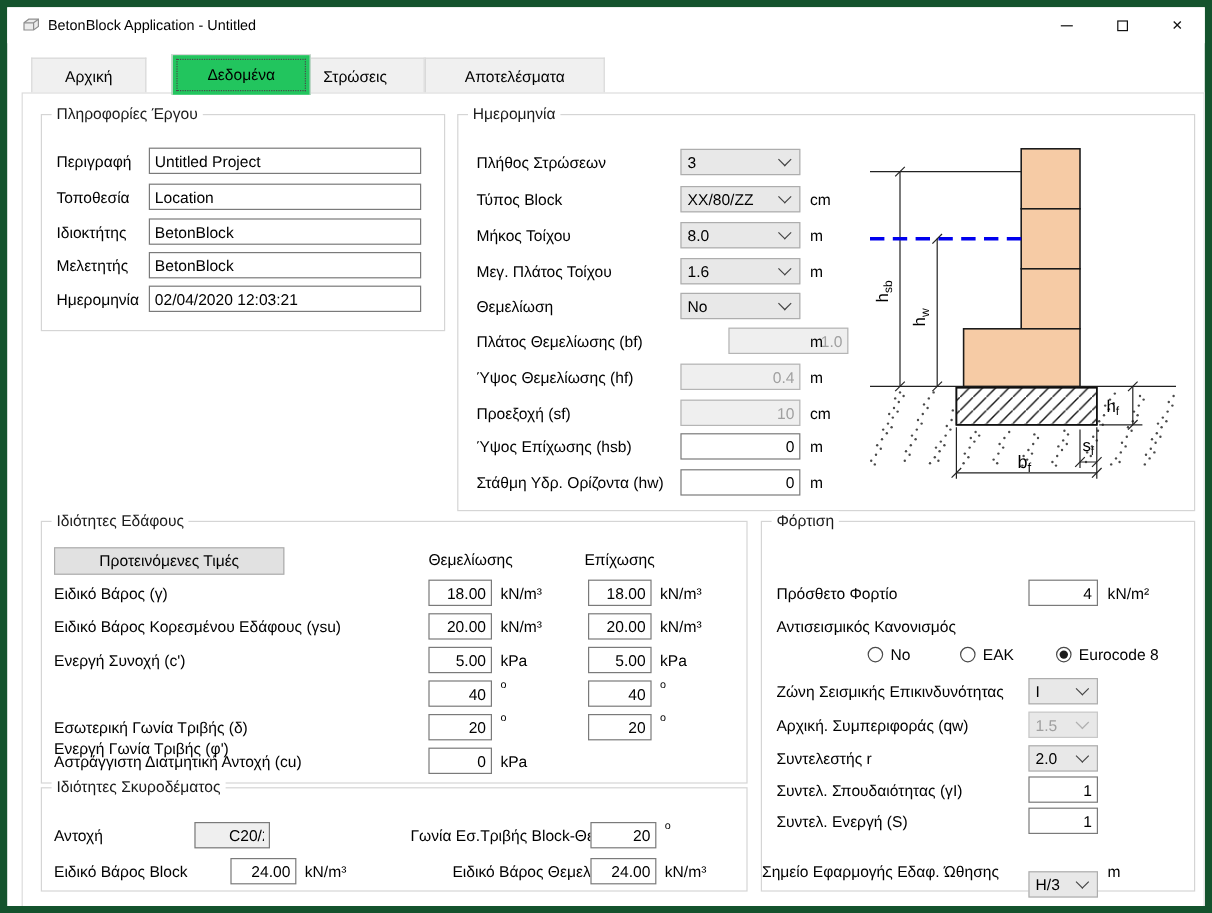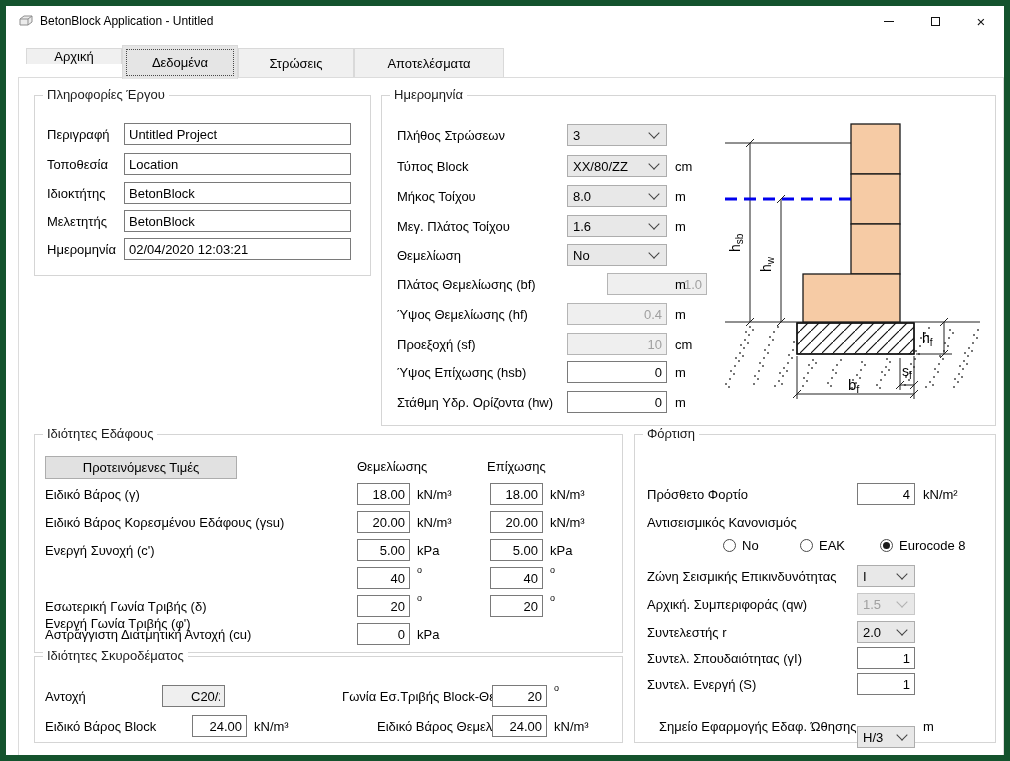--- a/index.html
+++ b/index.html
@@ -13,21 +13,21 @@
   .titlebar .app-title { position:absolute; left:34px; top:8px; font-size:12px; color:#000; }
   .app-icon { position:absolute; left:12px; top:8px; width:16px; height:14px; }
   .caption-btns { position:absolute; right:0; top:0; height:30px; display:flex; }
   .cap-btn { width:46px; height:30px; display:flex; align-items:center; justify-content:center; cursor:default; }
   .glyph-min { width:10px; height:1px; background:#111; }
   .glyph-max { width:9px; height:9px; border:1px solid #111; background:transparent; }
   .glyph-close { font-size:15px; line-height:15px; color:#111; }
   
   .tab { position:absolute; background:#f0f0f0; border:1px solid #d9d9d9; border-bottom:none;
          display:flex; align-items:center; justify-content:center; font-size:13px; z-index:1; }
-  .tab.active { background:#e5e5e5; z-index:3; }
+  .tab.active { background:#22c55e; z-index:3;margin-left:21px; }
   .tab .focus-rect { position:absolute; left:3px; top:3px; right:3px; bottom:3px; border:1px dotted #4a4a4a; }
   .tabpage { position:absolute; left:12px; top:71px; width:986px; height:679px; background:#fff;
              border:1px solid #dcdcdc; z-index:2; }
   .bottom-strip { position:absolute; left:0; top:750px; width:100%; height:11px; background:#f0f0f0; }
   
   .group { position:absolute; border:1px solid #d5d5d5; z-index:4; background:#fff; }
   .group-title { position:absolute; top:-9px; left:8px; background:#fff; padding:0 4px; font-size:13px; color:#1a1a1a; }
   .lbl { position:absolute; font-size:13px; color:#000; white-space:nowrap; }
   .unit { position:absolute; font-size:13px; color:#000; white-space:nowrap; }
   .unit .sup, .sup { font-size:9px; vertical-align:super; }
@@ -70,21 +70,21 @@
         </div>
       <div class="cap-btn">
           <div class="glyph-max"></div>
         </div>
       <div class="cap-btn">
           <span class="glyph-close">×</span>
         </div>
     </div>
   </div>
 
-  <div class="tab" style="left:20px; top:42px; width:96px; height:16px;">
+  <div class="tab" style="left:20px; top:42px; width:96px; height:30px;">
     <span>Αρχική</span>
   </div>
   <div class="tab active" style="left:116px; top:39px; width:116px; height:34px;">
     <div class="focus-rect"></div>
     <span>Δεδομένα</span>
   </div>
   <div class="tab" style="left:232px; top:42px; width:116px; height:30px;">
     <span>Στρώσεις</span>
   </div>
   <div class="tab" style="left:348px; top:42px; width:150px; height:30px;">
@@ -448,21 +448,21 @@
       <span class="combo-val">2.0</span>
       <span class="chev"></span>
     </div>
 
     <span class="lbl" style="left:12px; top:216px;">Συντελ. Σπουδαιότητας (γI)</span>
     <input class="tb num" style="left: 222px; top: 212px; width: 58px;" value="1">
 
     <span class="lbl" style="left:12px; top:242px;">Συντελ. Ενεργή (S)</span>
     <input class="tb num" style="left: 222px; top: 238px; width: 58px;" value="1">
 
-    <span class="lbl" style="left:24px; top:284px;">Σημείο Εφαρμογής Εδαφ. Ώθησης</span>
+    <span class="lbl" style="left:0; top:284px;">Σημείο Εφαρμογής Εδαφ. Ώθησης</span>
     <div class="combo" style="left:222px; top:280px; width:58px;margin-top:11px;">
       <span class="combo-val">H/3</span>
       <span class="chev"></span>
     </div>
     <span class="unit" style="left:288px; top:284px;">m</span>
   </div>
 
 </div>
 
 </body></html>

